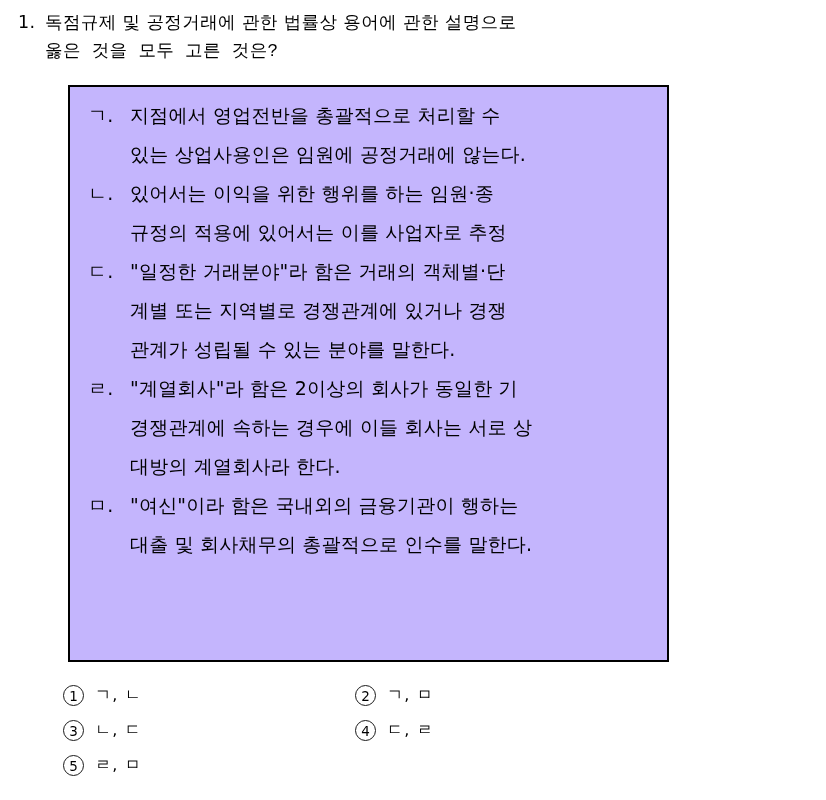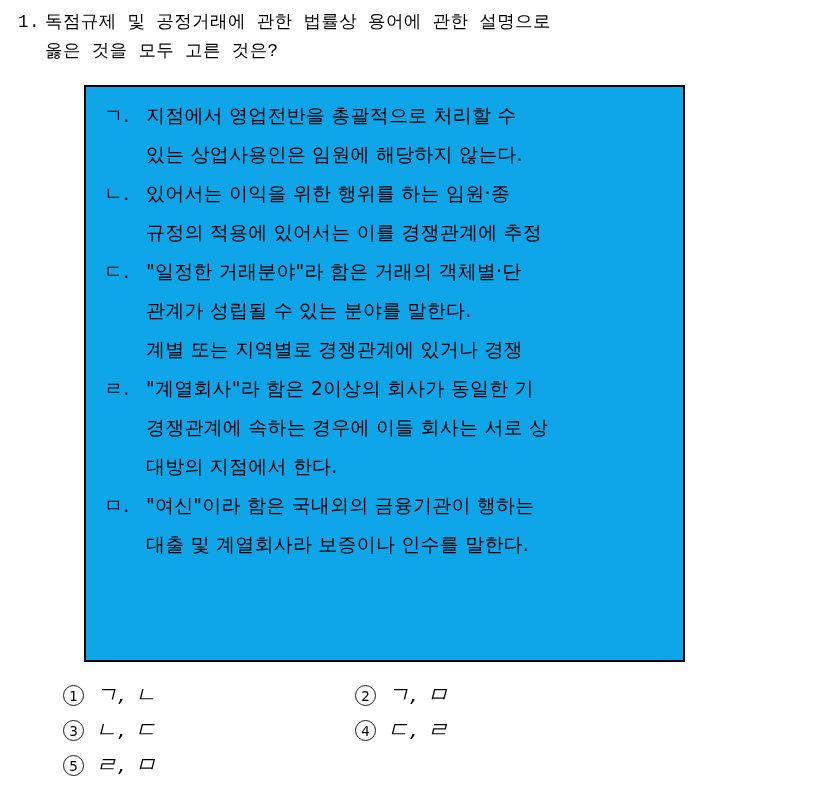--- a/index.html
+++ b/index.html
@@ -31,42 +31,41 @@
   }
   .question-line {
     display: block;
     font-size: 17.5px;
     line-height: 29px;
     letter-spacing: 0.4px;
     white-space: nowrap;
   }
   .question-line.first {
     text-indent: 0;
-    font-family: Liberation Mono, monospace;
   }
   .question-line.cont {
     padding-left: 27px;
     font-family: Liberation Mono, monospace;
   }
   .qnum {
     display: inline-block;
     width: 27px;
     font-size: 17.5px;
   }
 
   
   .statement-box {
     position: absolute;
-    left: 84px;
+    left: 68px;
     top: 85px;
     width: 601px;
     height: 577px;
     border: 2.5px solid #000000;
     box-sizing: border-box;
-    background: #0ea5e9;
+    background: #c4b5fd;
   }
   .statement-list {
     position: absolute;
     left: 18px;
     top: 9px;
     right: 6px;
   }
   .statement {
     display: block;
     margin: 0;
@@ -119,63 +118,62 @@
     line-height: 20px;
     border: 1.3px solid #1a1a1a;
     border-radius: 50%;
     text-align: center;
     font-size: 13.5px;
     margin-right: 11px;
     box-sizing: border-box;
     font-family: "DejaVu Sans", "Liberation Sans", sans-serif;
   }
   .choice-text {
-    font-size: 22px;
+    font-size: 16px;
     letter-spacing: 1.2px;
-    font-style: italic;
   }
 </style>
 </head>
 <body>
 
 <div class="page">
 
   <div class="question">
     <span class="question-line first"><span class="qnum">1.</span><span>독점규제 및 공정거래에 관한 법률상 용어에 관한 설명으로</span></span>
     <span class="question-line cont">옳은 것을 모두 고른 것은?</span>
   </div>
 
   <div class="statement-box">
     <div class="statement-list">
 
       <div class="statement">
         <span class="st-line"><span class="st-marker">ㄱ.</span><span>지점에서 영업전반을 총괄적으로 처리할 수</span></span>
-        <span class="st-line cont">있는 상업사용인은 임원에 해당하지 않는다.</span>
+        <span class="st-line cont">있는 상업사용인은 임원에 공정거래에 않는다.</span>
       </div>
 
       <div class="statement">
         <span class="st-line"><span class="st-marker">ㄴ.</span><span>있어서는 이익을 위한 행위를 하는 임원·종</span></span>
-        <span class="st-line cont">규정의 적용에 있어서는 이를 경쟁관계에 추정</span>
+        <span class="st-line cont">규정의 적용에 있어서는 이를 사업자로 추정</span>
       </div>
 
       <div class="statement">
         <span class="st-line"><span class="st-marker">ㄷ.</span><span>"일정한 거래분야"라 함은 거래의 객체별·단</span></span>
+        <span class="st-line cont">계별 또는 지역별로 경쟁관계에 있거나 경쟁</span>
         <span class="st-line cont">관계가 성립될 수 있는 분야를 말한다.</span>
-        <span class="st-line cont">계별 또는 지역별로 경쟁관계에 있거나 경쟁</span>
       </div>
 
       <div class="statement">
         <span class="st-line"><span class="st-marker">ㄹ.</span><span>"계열회사"라 함은 2이상의 회사가 동일한 기</span></span>
         <span class="st-line cont">경쟁관계에 속하는 경우에 이들 회사는 서로 상</span>
-        <span class="st-line cont">대방의 지점에서 한다.</span>
+        <span class="st-line cont">대방의 계열회사라 한다.</span>
       </div>
 
       <div class="statement">
         <span class="st-line"><span class="st-marker">ㅁ.</span><span>"여신"이라 함은 국내외의 금융기관이 행하는</span></span>
-        <span class="st-line cont">대출 및 계열회사라 보증이나 인수를 말한다.</span>
+        <span class="st-line cont">대출 및 회사채무의 총괄적으로 인수를 말한다.</span>
       </div>
 
     </div>
   </div>
 
   <div class="choices">
 
     <div class="choice-row">
       <div class="choice col-a">
         <span class="choice-num">1</span>

